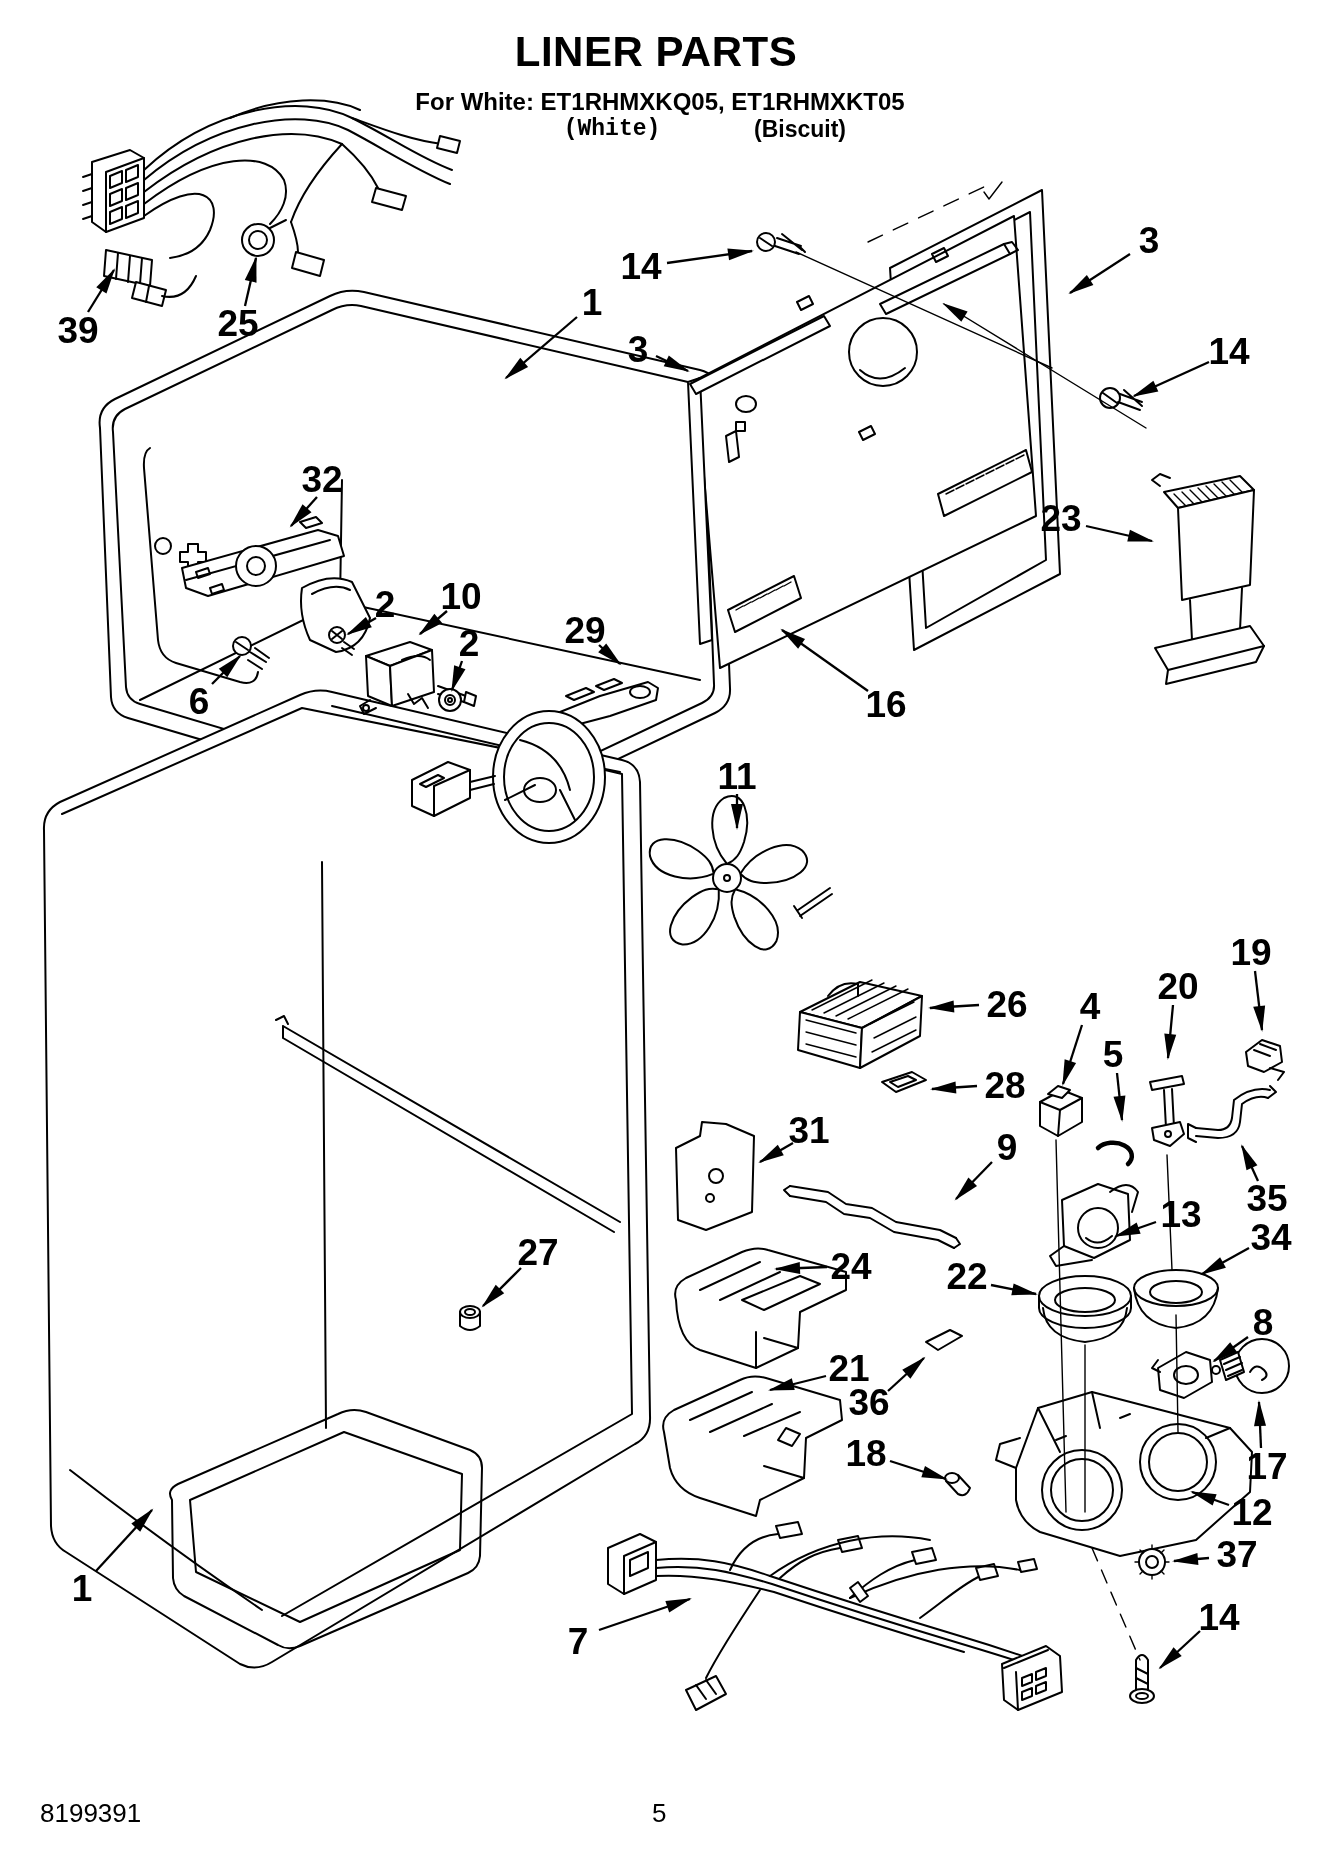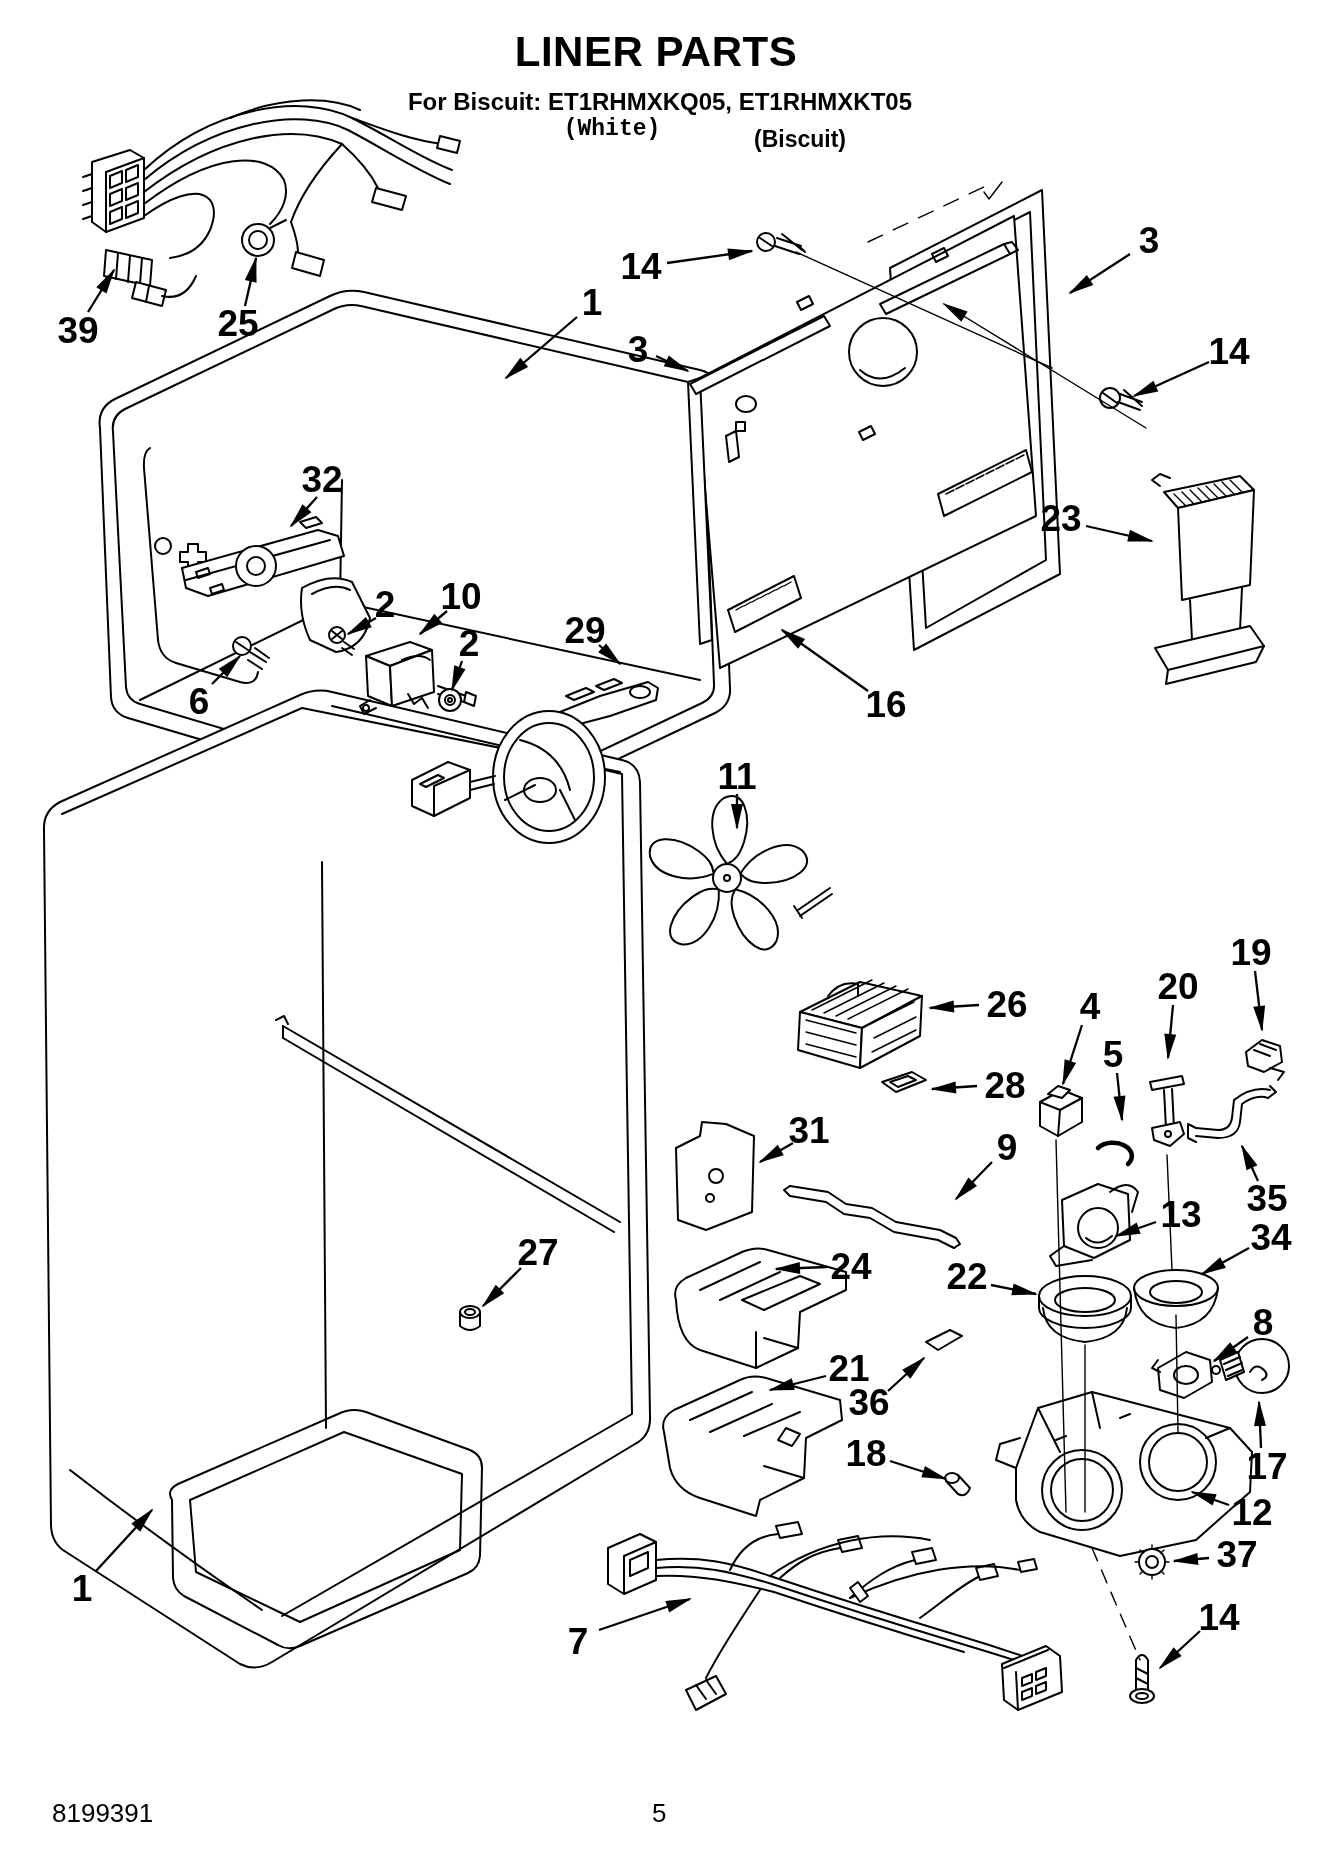--- a/index.html
+++ b/index.html
@@ -2,36 +2,36 @@
 <html><head>
 <meta charset="utf-8">
 <style>
   html,body{margin:0;padding:0;background:#fff;}
   .page{position:relative;width:1339px;height:1849px;background:#ffffff;color:#000;
         font-family:"Liberation Sans",sans-serif;overflow:hidden;}
   .hdr{position:absolute;transform:translateX(-50%);white-space:nowrap;}
   #title{left:656px;top:28px;font-size:42px;font-weight:bold;letter-spacing:.5px;}
   #models{left:660px;top:88px;font-size:24px;font-weight:bold;}
   #colorL{left:612px;top:116px;font-size:23px;font-weight:bold;font-family:Liberation Mono, monospace;}
-  #colorR{left:800px;top:116px;font-size:23px;font-weight:bold;margin-top:10px;}
+  #colorR{left:800px;top:116px;font-size:23px;font-weight:bold;}
   .ftr{position:absolute;font-size:26px;}
-  #docnum{left:52px;top:1798px;}
+  #docnum{left:40px;top:1798px;}
   #pagenum{left:652px;top:1798px;}
   svg#diagram{position:absolute;left:0;top:0;}
   #callouts text{font:700 37px "Liberation Sans",sans-serif;text-anchor:middle;fill:#000;}
   .art{stroke:#000;stroke-width:2;fill:none;stroke-linejoin:round;stroke-linecap:round;}
   .thin{stroke-width:1.4;}
 </style>
 </head>
 <body>
 
 <div class="page">
 
   <div class="hdr" id="title">LINER PARTS</div>
-  <div class="hdr" id="models">For Biscuit: ET1RHMXKQ05, ET1RHMXKT05</div>
+  <div class="hdr" id="models">For White: ET1RHMXKQ05, ET1RHMXKT05</div>
   <div class="hdr" id="colorL">(White)</div>
   <div class="hdr" id="colorR">(Biscuit)</div>
 
   <svg id="diagram" width="1339" height="1849" viewBox="0 0 1339 1849">
     <defs>
       <marker id="ah" markerUnits="userSpaceOnUse" markerWidth="30" markerHeight="18" refX="26" refY="9" orient="auto">
         <path d="M2,3 L28,9 L2,15 Z" fill="#000" stroke="none"></path>
       </marker>
     </defs>
 

